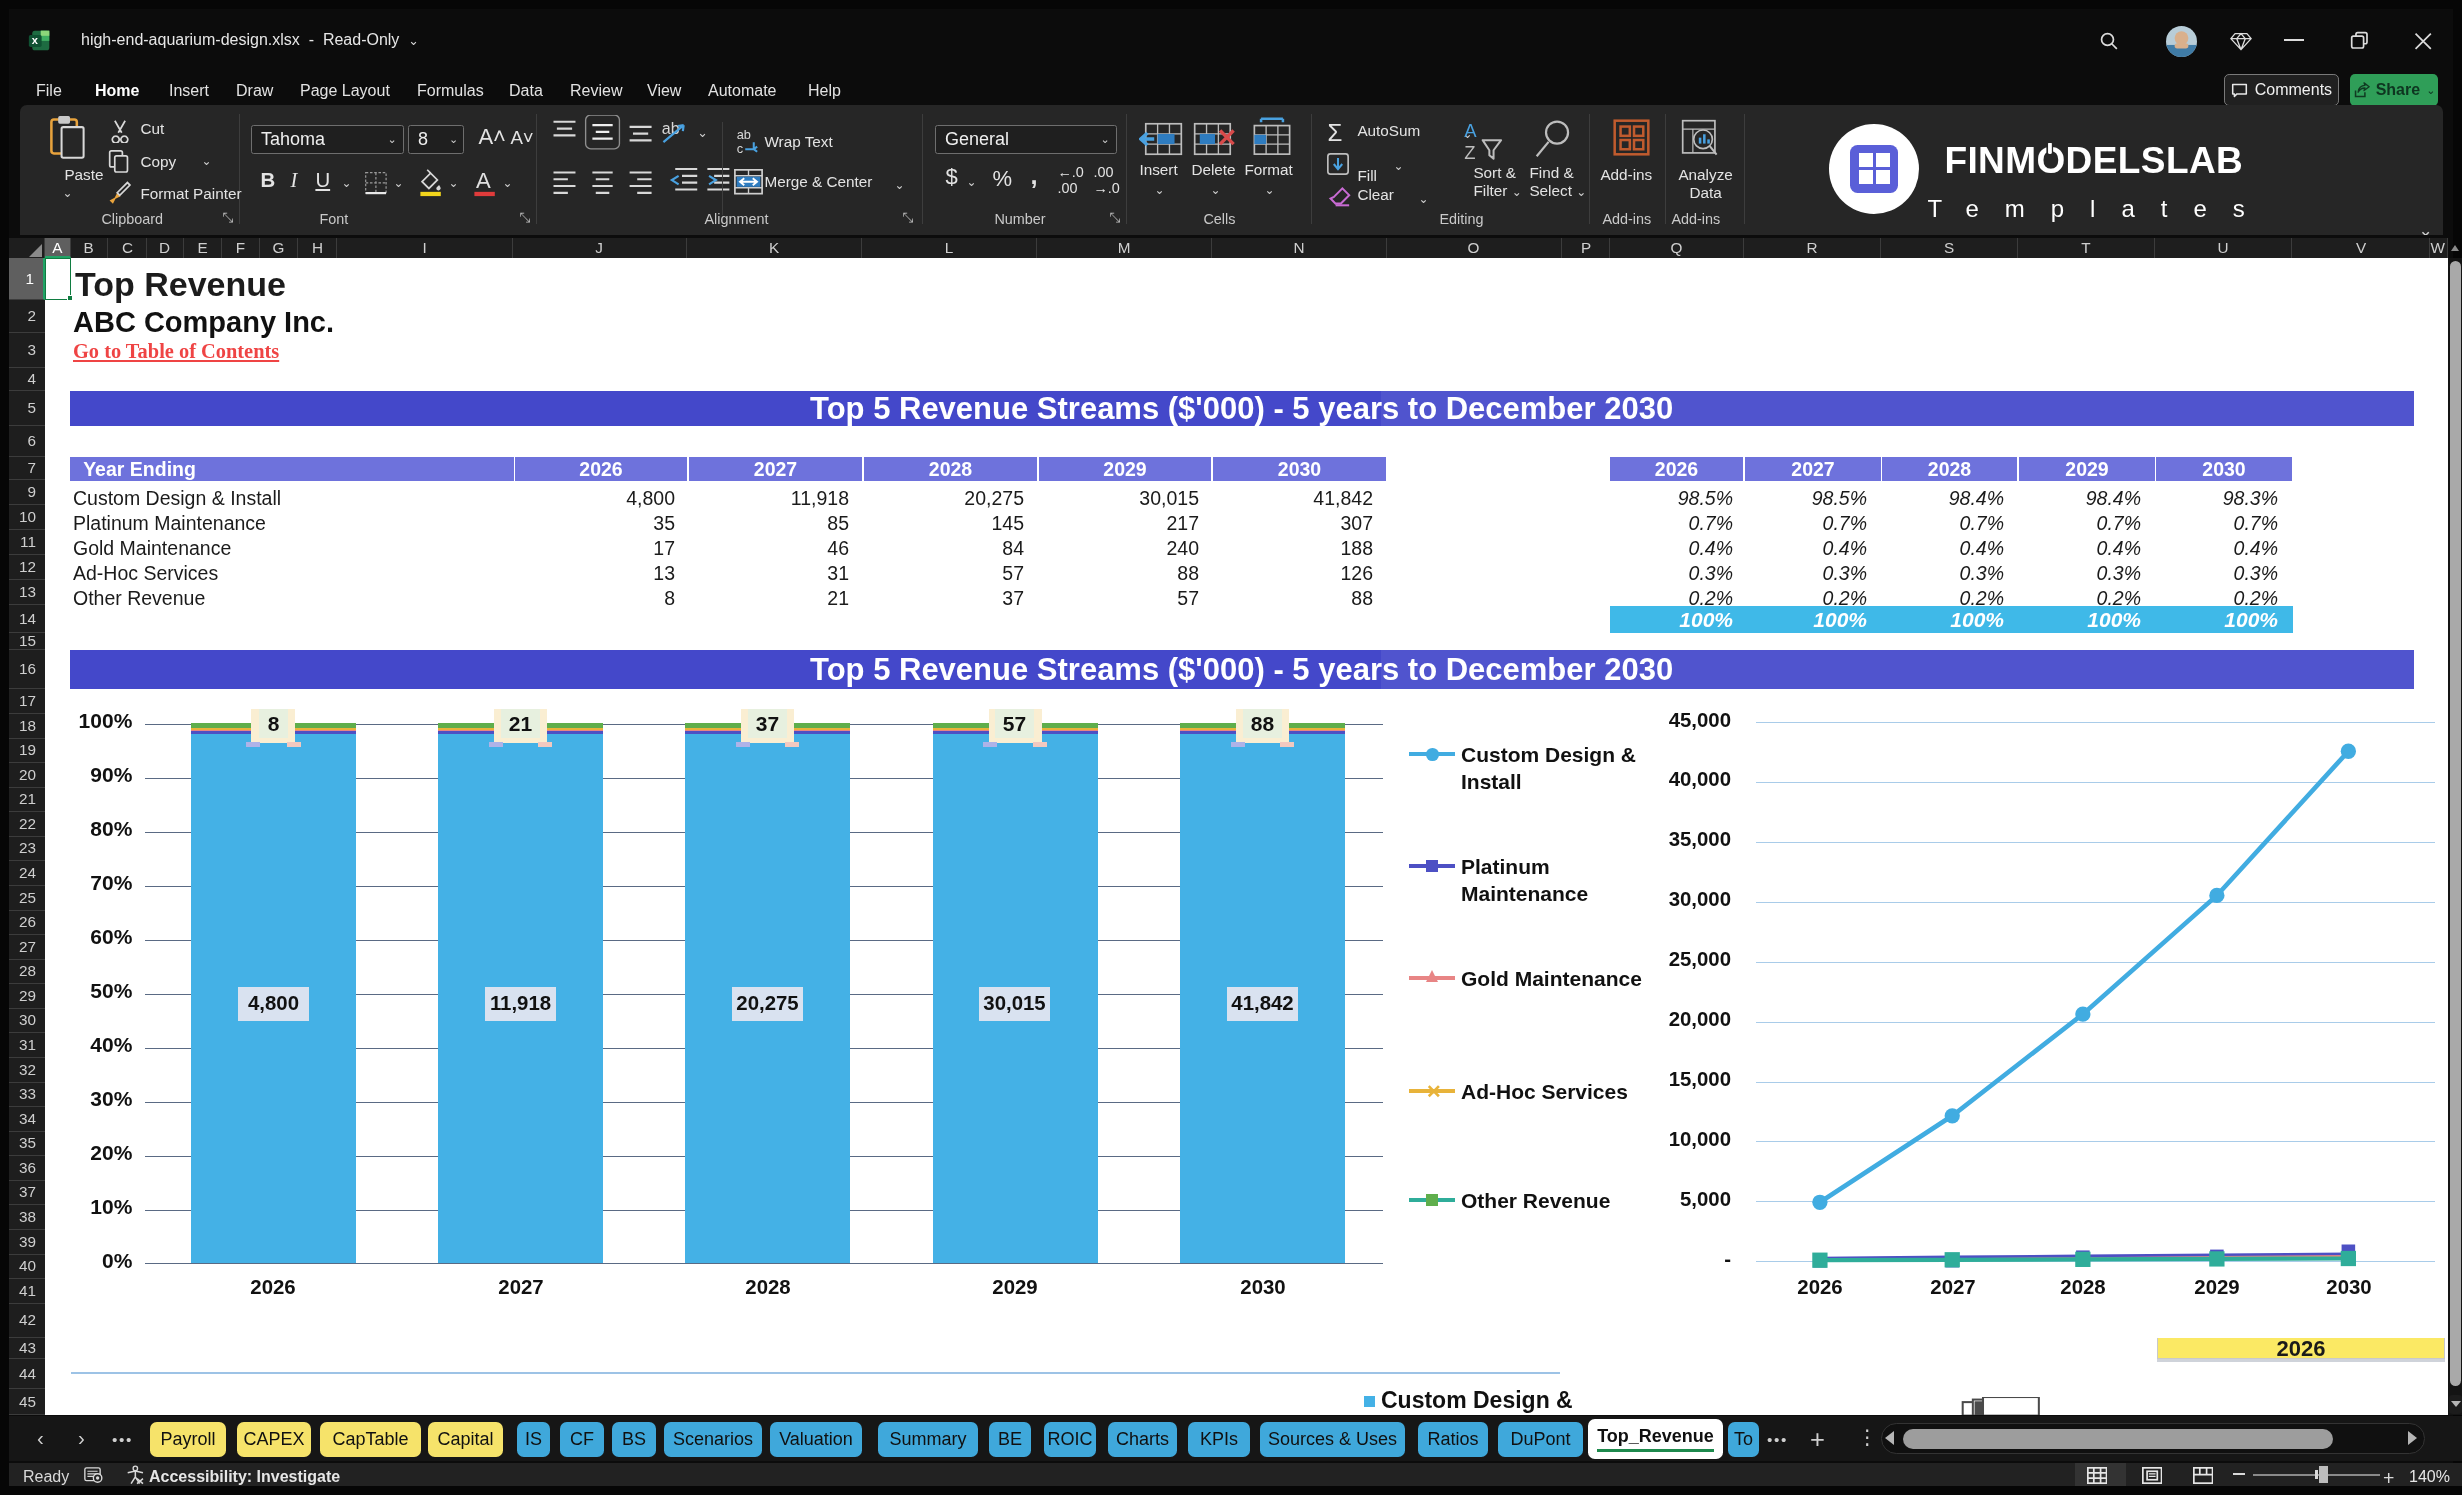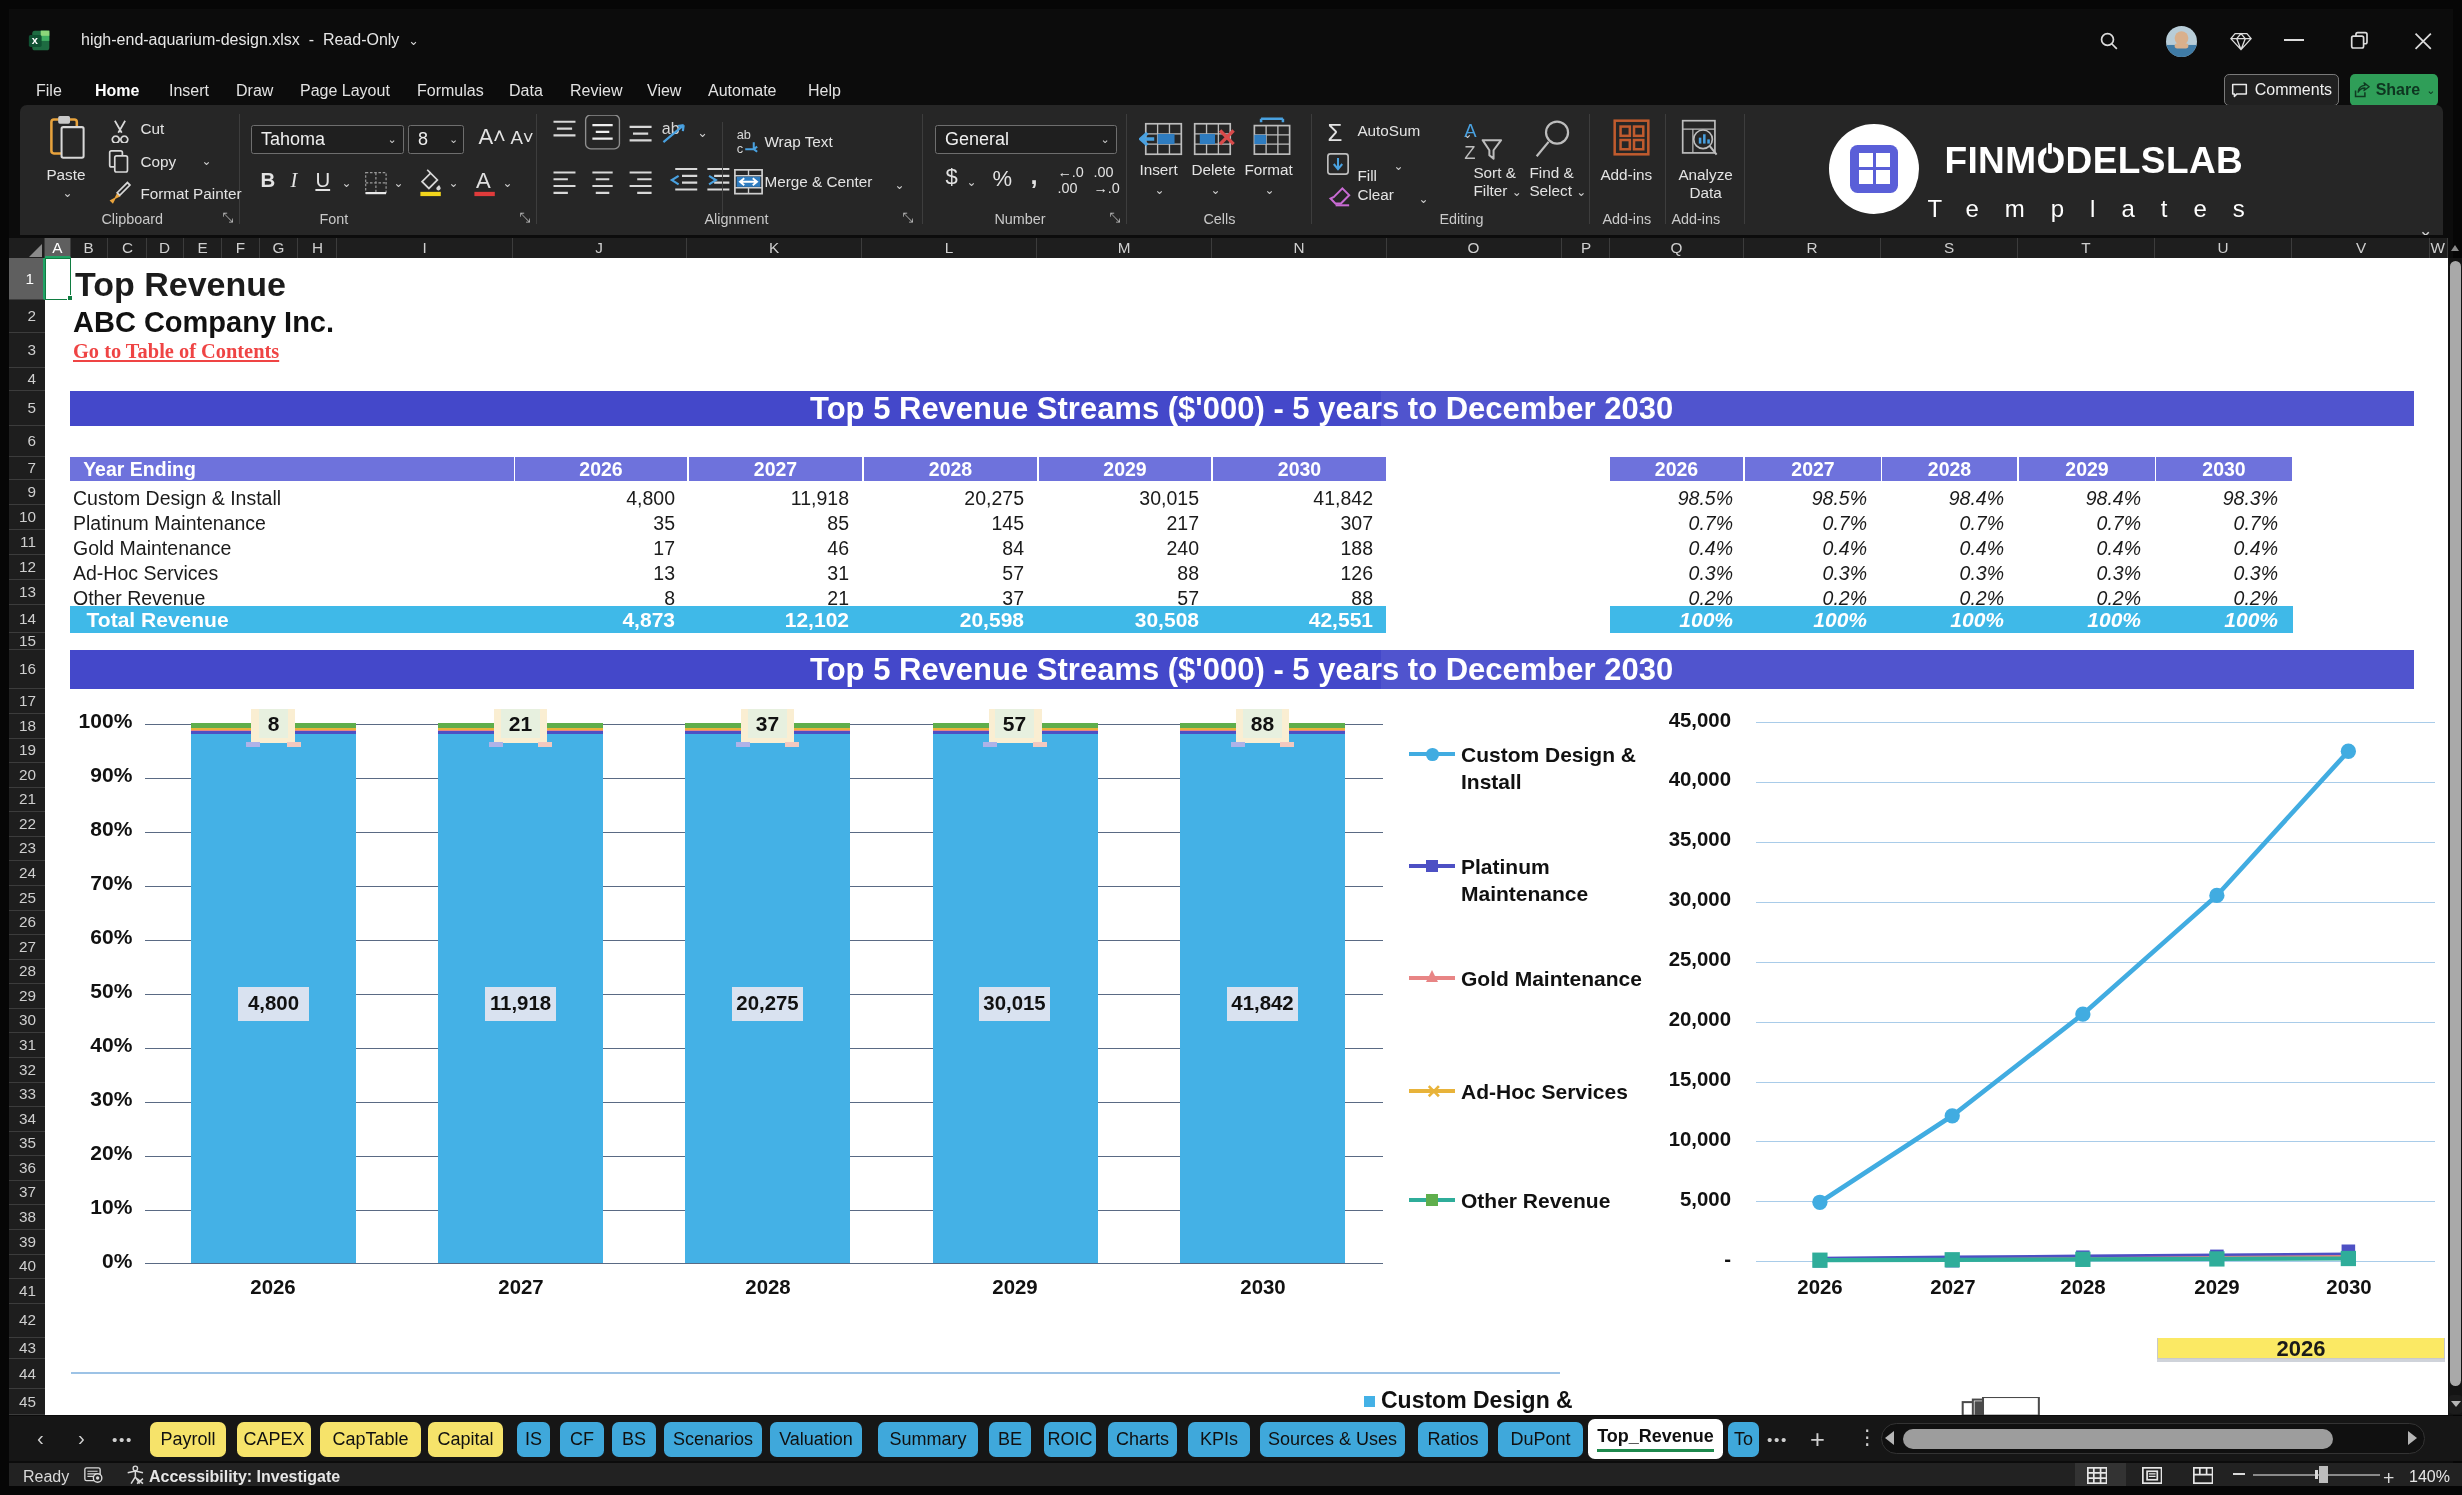--- a/index.html
+++ b/index.html
@@ -131,21 +131,21 @@
     <div class="ab rsep" style="left:1645px;"></div>
     <div class="ab rsep" style="left:1724px;"></div>
 
     <div class="ab" style="left:28px; top:10.2px; width:39px; height:48px;">
       <svg width="39" height="48" viewBox="0 0 46 56">
         <rect x="4" y="5" width="30" height="40" rx="3" stroke="#e8a33d" stroke-width="3" fill="none"></rect>
         <rect x="12" y="1" width="14" height="9" rx="2" fill="#c9c9c9"></rect>
         <rect x="16" y="14" width="26" height="36" rx="2" fill="#262626" stroke="#d8d8d8" stroke-width="2.4"></rect>
       </svg>
     </div>
-    <div class="ab rtxt" style="left:26px; top:61px;">Paste</div>
+    <div class="ab rtxt" style="left:44px; top:61px;">Paste</div>
     <div class="ab chev" style="left:42px; top:81px;">⌄</div>
     <div class="ab" style="left:88px; top:14.4px;">
       <svg width="24" height="24" viewBox="0 0 28 28">
           <path d="M8 2 L16 16 M20 2 L12 16 M9 20 a4 4 0 1 0 0.1 0 M19 20 a4 4 0 1 0 0.1 0" stroke="#d8d8d8" stroke-width="2" fill="none"></path>
         </svg>
     </div>
     <div class="ab rtxt" style="left:120px; top:15.3px;">Cut</div>
     <div class="ab" style="left:88px; top:44px;">
       <svg width="22" height="24" viewBox="0 0 26 28">
           <rect x="2" y="2" width="15" height="19" rx="2" stroke="#d8d8d8" stroke-width="2" fill="none"></rect>
@@ -481,21 +481,20 @@
         <div class="s num" style="left:993px; top:303px; width:161px; height:24.6px; line-height:24.6px;">88</div>
         <div class="s num" style="left:1167px; top:303px; width:161px; height:24.6px; line-height:24.6px;">126</div>
         <div class="s lbl" style="left:28px; top:328px; height:24.6px; line-height:24.6px;">Other Revenue</div>
         <div class="s num" style="left:469px; top:328px; width:161px; height:24.6px; line-height:24.6px;">8</div>
         <div class="s num" style="left:643px; top:328px; width:161px; height:24.6px; line-height:24.6px;">21</div>
         <div class="s num" style="left:818px; top:328px; width:161px; height:24.6px; line-height:24.6px;">37</div>
         <div class="s num" style="left:993px; top:328px; width:161px; height:24.6px; line-height:24.6px;">57</div>
         <div class="s num" style="left:1167px; top:328px; width:161px; height:24.6px; line-height:24.6px;">88</div>
       </div>
 
-    <div class="s cyan" style="left:24.6px; top:348px; width:1316px; height:27px; line-height:27px; padding-left:17px;">Total Revenue</div>
     <div id="tleftTotal">
         <div class="s cyan" style="left:469px; top:348px; width:161px; height:27px; line-height:27px; text-align:right; background:transparent;">4,873</div>
         <div class="s cyan" style="left:643px; top:348px; width:161px; height:27px; line-height:27px; text-align:right; background:transparent;">12,102</div>
         <div class="s cyan" style="left:818px; top:348px; width:161px; height:27px; line-height:27px; text-align:right; background:transparent;">20,598</div>
         <div class="s cyan" style="left:993px; top:348px; width:161px; height:27px; line-height:27px; text-align:right; background:transparent;">30,508</div>
         <div class="s cyan" style="left:1167px; top:348px; width:161px; height:27px; line-height:27px; text-align:right; background:transparent;">42,551</div>
       </div>
 
     <div class="s hdrY" style="left:1565px; top:199px; width:133px; height:24px; line-height:24px; text-align:center;">2026</div>
     <div class="s hdrY sep" style="left:1699px; top:199px; width:137px; height:24px; line-height:24px; text-align:center;">2027</div>

